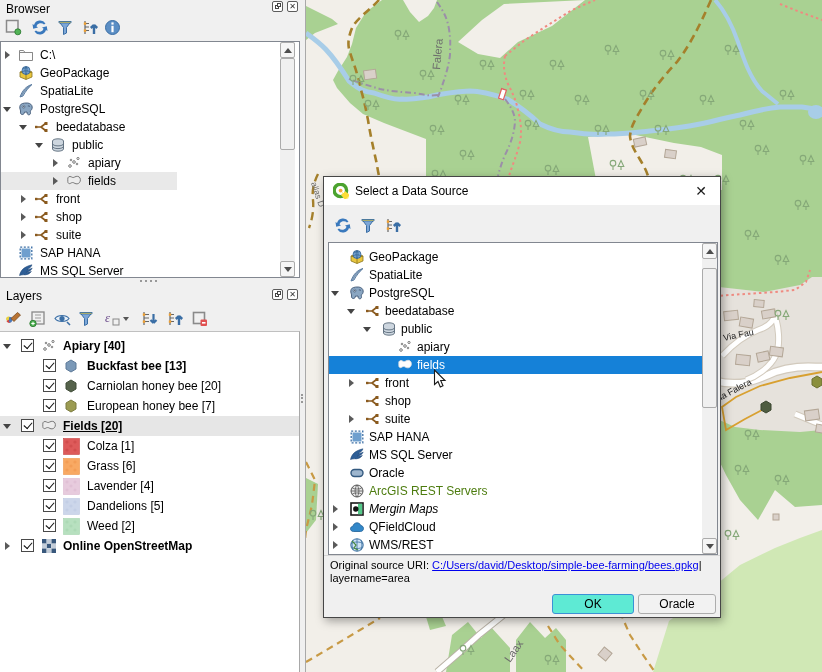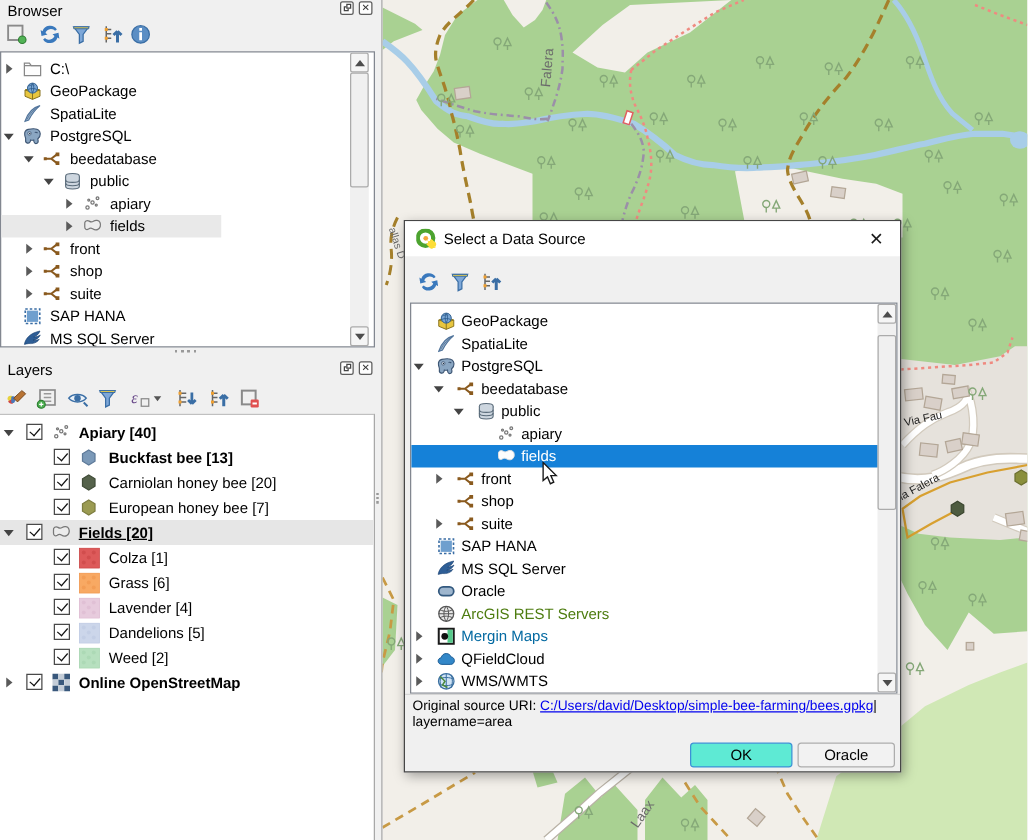--- a/index.html
+++ b/index.html
@@ -864,37 +864,37 @@
             </svg></span>
           <span class="txt" style="left:40px; color:#4d7c0f;">ArcGIS REST Servers</span>
         </div>
         <div class="row" style="left:0; top:257px; width:100%;">
           <div class="arrow-r" style="left:4px; top:5px;"></div>
           <span class="icon" style="left:20px;"><svg width="16" height="16" viewBox="0 0 16 16">
               <rect x="2" y="2" width="12" height="12" fill="#fff" stroke="#1a1a1a" stroke-width="1.6"></rect>
               <rect x="9" y="2.8" width="4.2" height="10.4" fill="#55c98a"></rect>
               <circle cx="6.8" cy="8" r="2.7" fill="#111"></circle>
             </svg></span>
-          <span class="txt" style="left:40px; color:#0369a1;">Mergin Maps</span>
+          <span class="txt" style="left:40px; color:#000000;font-style:italic;">Mergin Maps</span>
         </div>
         <div class="row" style="left:0; top:275px; width:100%;">
           <div class="arrow-r" style="left:4px; top:5px;"></div>
           <span class="icon" style="left:20px;"><svg width="16" height="16" viewBox="0 0 16 16">
               <path d="M4.5 12.5 C2.6 12.5 1.5 11.2 1.5 9.8 C1.5 8.4 2.6 7.3 4 7.2 C4.3 5.2 6 3.8 8 3.8 C9.8 3.8 11.3 4.9 11.9 6.6 C13.4 6.7 14.5 7.9 14.5 9.5 C14.5 11.2 13.2 12.5 11.5 12.5 Z" fill="#3287c8" stroke="#1e5e96" stroke-width="0.8"></path>
             </svg></span>
           <span class="txt" style="left:40px; color:#000;">QFieldCloud</span>
         </div>
         <div class="row" style="left:0; top:293px; width:100%;">
           <div class="arrow-r" style="left:4px; top:5px;"></div>
           <span class="icon" style="left:20px;"><svg width="16" height="16" viewBox="0 0 16 16">
               <circle cx="8" cy="8" r="6.2" fill="#cfe3f5" stroke="#3a6fa0" stroke-width="1"></circle>
               <path d="M2 6.5 C5 4.5 11 4.5 14 6.5 M2.2 10 C5 12 11 12 13.8 10 M8 1.8 V14.2 M4 2.8 C2.8 6 2.8 10 4 13.2 M12 2.8 C13.2 6 13.2 10 12 13.2" stroke="#3a6fa0" stroke-width="0.8" fill="none"></path>
               <path d="M3 4 L7 8 L5 11 L9 13" stroke="#4a8a40" stroke-width="1.2" fill="none"></path>
             </svg></span>
-          <span class="txt" style="left:40px; color:#000;">WMS/WMTS</span>
+          <span class="txt" style="left:40px; color:#000;">WMS/REST</span>
         </div>
         <div class="sb" style="left:373px; top:0; height:311px;">
 <div class="sbarr sbup" style="top:0;"></div>
 <div class="sbthumb" style="top:25px; height:140px;"></div>
 <div class="sbarr sbdn" style="bottom:0;"></div>
         </div>
       </div>
   <svg width="16" height="22" viewBox="0 0 16 22" style="position:absolute; left:107px; top:192px; z-index:50;">
         <path d="M3.5 1 L3.5 15.5 L7 12.5 L9.3 18 L12 16.8 L9.7 11.5 L14 11.5 Z" fill="#fff" stroke="#1a1a1a" stroke-width="1.1"></path>
       </svg>

